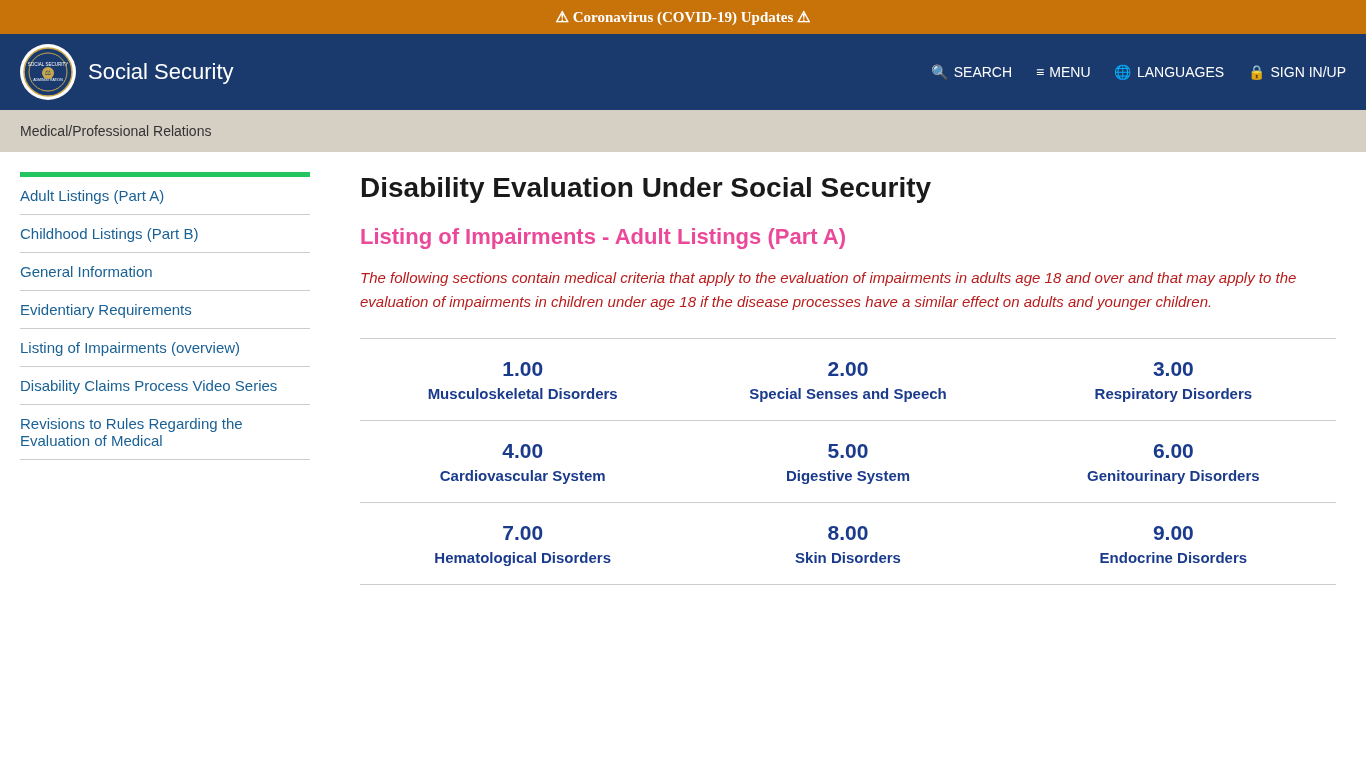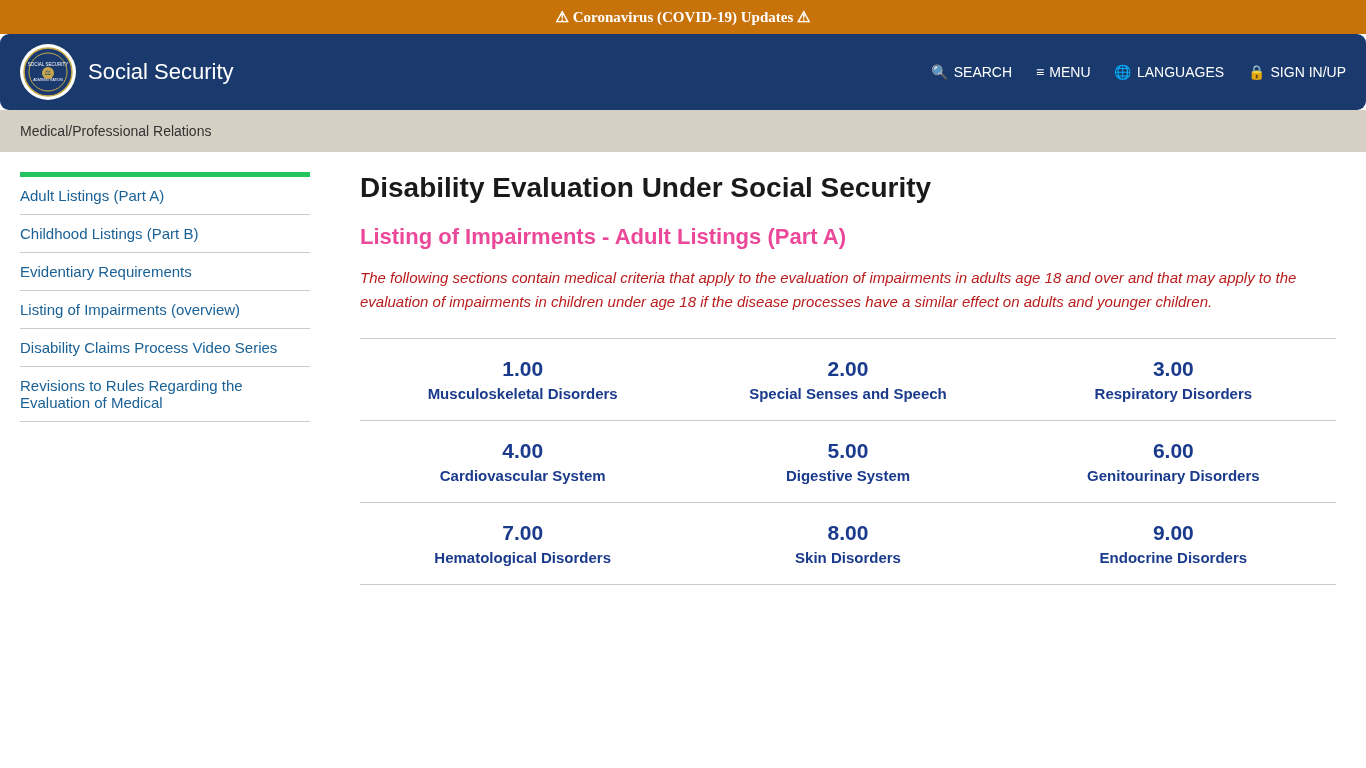--- a/index.html
+++ b/index.html
@@ -16,21 +16,20 @@
     }
 
     
     #header {
       background-color: #1a3a6e;
       color: #fff;
       display: flex;
       align-items: center;
       padding: 10px 20px;
       justify-content: space-between;
-      border-radius: 9px;
     }
     #header-left {
       display: flex;
       align-items: center;
       gap: 12px;
     }
     #logo {
       width: 56px;
       height: 56px;
       border-radius: 50%;
@@ -210,20 +209,21 @@
 
 <div id="breadcrumb-bar">
   <span id="page-title-text">Medical/Professional Relations</span>
 </div>
 
 <div id="main-layout">
 
   <aside id="sidebar">
     <a class="sidebar-link">Adult Listings (Part A)</a>
     <a class="sidebar-link">Childhood Listings (Part B)</a>
+    <a class="sidebar-link">General Information</a>
     <a class="sidebar-link">Evidentiary Requirements</a>
     <a class="sidebar-link">Listing of Impairments (overview)</a>
     <a class="sidebar-link">Disability Claims Process Video Series</a>
     <a class="sidebar-link">Revisions to Rules Regarding the Evaluation of Medical</a>
   </aside>
 
   <main id="content">
     <h1 id="content-heading">Disability Evaluation Under Social Security</h1>
     <h2 id="content-subheading">Listing of Impairments -  Adult Listings (Part A)</h2>
     <p id="content-intro">The following sections contain medical criteria that apply to the evaluation of impairments in adults age 18 and over and that may apply to the evaluation of impairments in children under age 18 if the disease processes have a similar effect on adults and younger children.</p>

